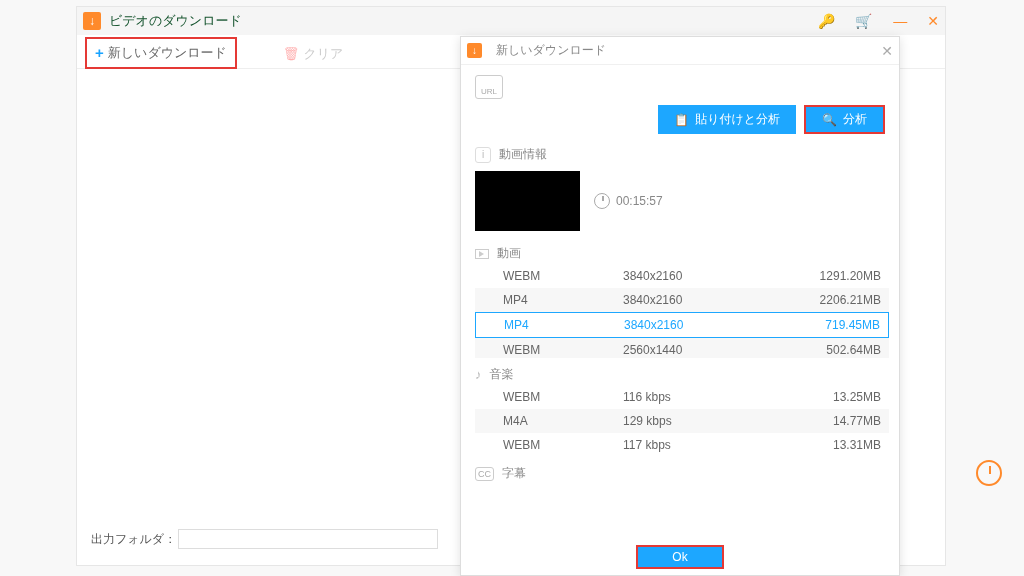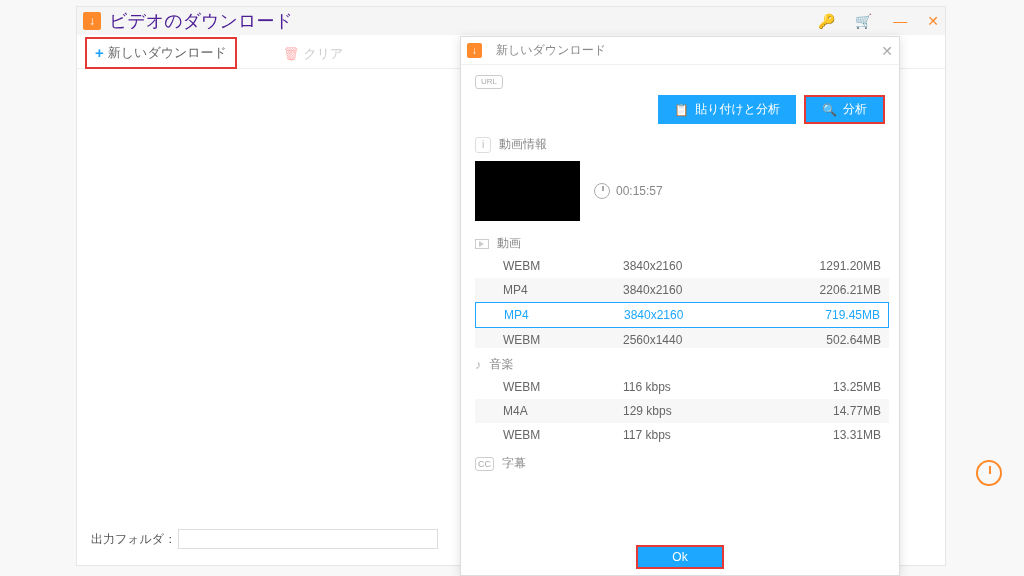--- a/index.html
+++ b/index.html
@@ -2,21 +2,21 @@
 <html><head>
 <meta charset="utf-8">
 <style>
 * { box-sizing: border-box; margin: 0; padding: 0; font-family: "Segoe UI", Meiryo, sans-serif; }
 body { width: 1024px; height: 576px; background: #f8f8f8; position: relative; overflow: hidden; font-size: 12px; color: #555; }
 
 
 .main-window { position: absolute; top: 6px; left: 76px; width: 870px; height: 560px; background: #fff; border: 1px solid #e6e6e6; }
 .main-titlebar { height: 28px; background: #f5f5f5; display: flex; align-items: center; padding: 0 6px; }
 .app-icon { width: 18px; height: 18px; background: #ff8a2b; color: #fff; display: flex; align-items: center; justify-content: center; font-size: 12px; border-radius: 2px; margin-right: 8px; }
-.app-title { color: #4c1d95; font-size: 18px; flex: 1; }
+.app-title { color: #14532d; font-size: 13px; flex: 1; }
 .title-actions { display: flex; gap: 20px; align-items: center; }
 .title-actions span { color: #ff8a2b; font-size: 14px; cursor: pointer; }
 .win-btn { color: #999; font-size: 15px; cursor: pointer; }
 
 .main-toolbar { height: 30px; border-bottom: 1px solid #eee; display: flex; align-items: center; padding-left: 8px; gap: 40px; margin-top: 4px; }
 .tb-btn { display: flex; align-items: center; gap: 4px; font-size: 13px; padding: 4px 6px; cursor: pointer; }
 .tb-add { color: #666; }
 .tb-add .plus { color: #19a3ff; font-weight: bold; font-size: 15px; }
 .tb-add-container { border: 2px solid #e53935; padding: 1px 2px; margin-top:-2px;}
 .tb-clear { color: #ccc; }
@@ -29,21 +29,21 @@
 .clock-icon { position: absolute; right: 22px; bottom: 90px; width: 26px; height: 26px; border: 2px solid #ff8a2b; border-radius: 50%; display:flex; align-items:center; justify-content:center; color:#ff8a2b; }
 .clock-icon::after { content:""; position:absolute; width:2px; height:8px; background:#ff8a2b; top:4px; left:11px; }
 
 
 .dialog { position: absolute; top: 36px; left: 460px; width: 440px; height: 540px; background: #fff; border: 1px solid #ddd; box-shadow: 0 2px 10px rgba(0,0,0,.12); display: flex; flex-direction: column; }
 .dlg-title { height: 28px; display: flex; align-items: center; padding: 0 6px; border-bottom: 1px solid #f0f0f0; }
 .dlg-title .t { color: #888; font-size: 12px; flex:1; margin-left:6px; }
 .dlg-title .x { color: #aaa; cursor: pointer; font-size: 14px; }
 
 .url-section { display:flex; gap:8px; padding:10px 14px 0; align-items:flex-start; }
-.url-ico { width:28px; height:14px; border:1px solid #ccc; border-radius:3px; display:flex; align-items:flex-end; justify-content:center; font-size:8px; color:#aaa; padding-bottom:2px; }
+.url-ico { width:28px; height:24px; border:1px solid #ccc; border-radius:3px; display:flex; align-items:flex-end; justify-content:center; font-size:8px; color:#aaa; padding-bottom:2px; }
 .url-right { flex:1; }
 .url-label { font-size:12px; color:#888; margin-bottom:4px; }
 .url-input { width:100%; height:20px; border:1px solid #d0d0d0; }
 
 .btn-row { display:flex; justify-content:flex-end; gap:8px; padding:6px 14px 8px; }
 .btn-blue { background:#1da7ff; color:#fff; padding:4px 16px; font-size:12px; border:none; cursor:pointer; display:flex; align-items:center; gap:6px; }
 .btn-analyze { border:2px solid #e53935; }
 .small-ico { font-size:12px; }
 
 .sec-title { display:flex; align-items:center; gap:8px; padding:2px 14px; color:#888; font-size:12px; margin-top:2px; }

